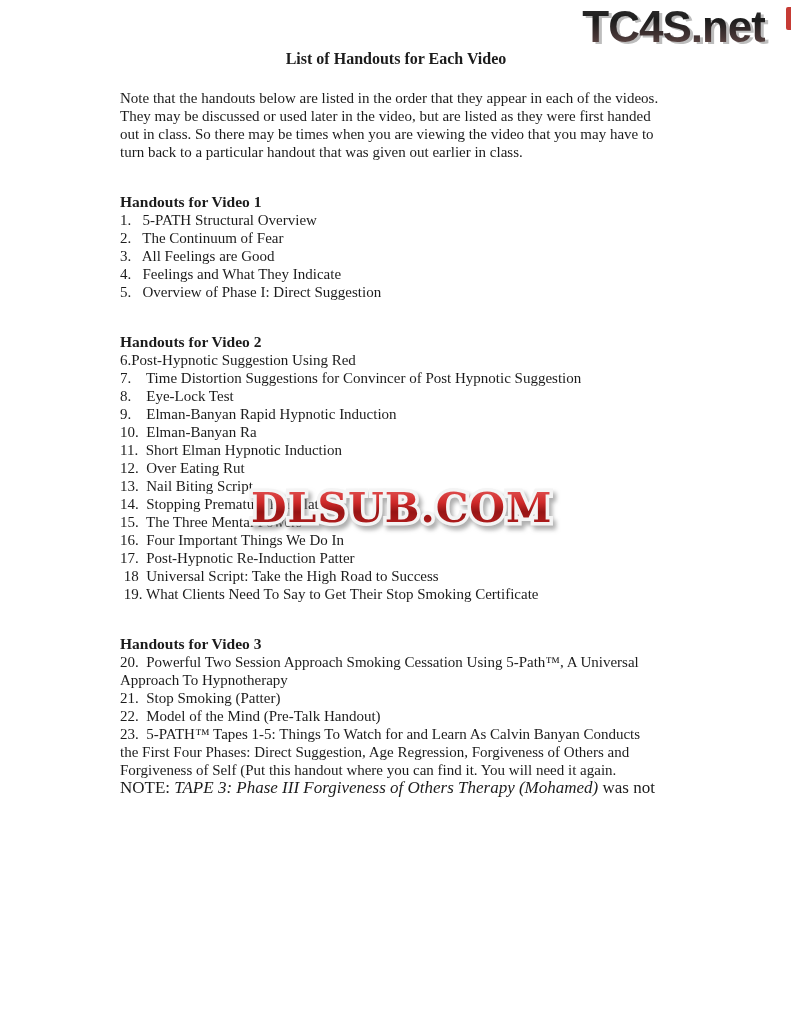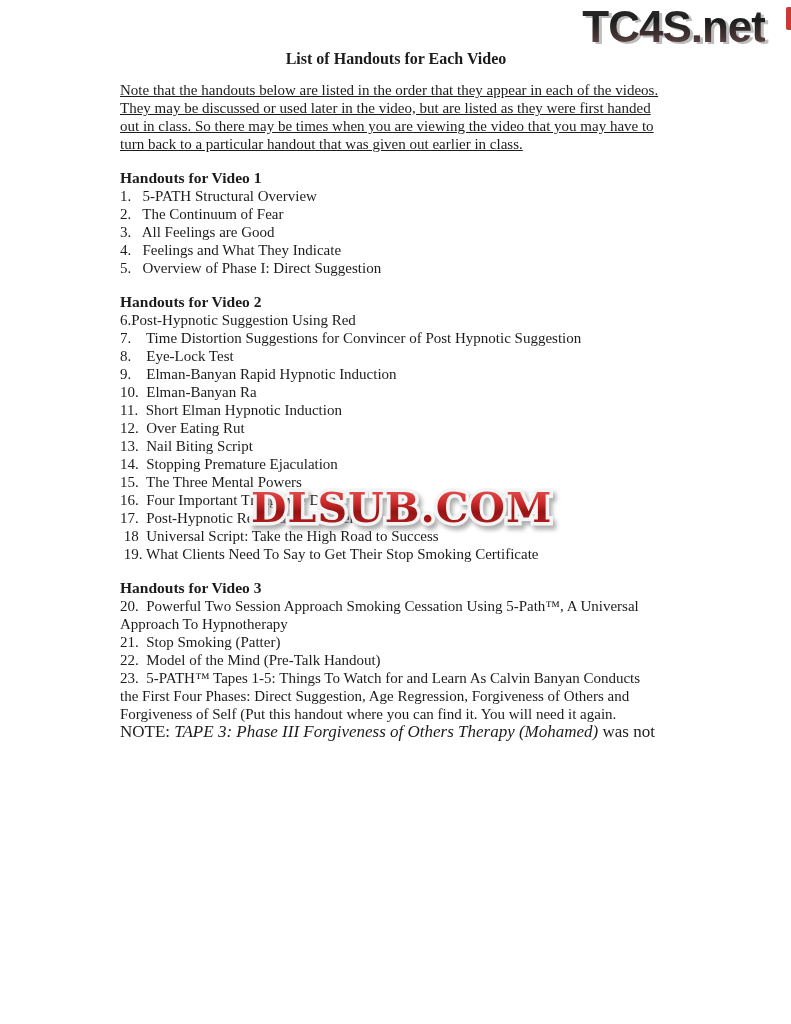--- a/index.html
+++ b/index.html
@@ -28,22 +28,22 @@
   }
   .red-sliver {
     position:absolute; top:7px; right:0; width:5px; height:23px;
     background:#c63b35; border-radius:2px 0 0 2px;
   }
 
   
   .doc { position:absolute; left:120px; top:0; width:560px; padding-top:50px; }
   .title { text-align:center; font-weight:bold; font-size:16px; line-height:18px; width:552px; }
   .lines { white-space:pre; font-size:15px; line-height:18px; }
-  .intro { margin-top:13px;text-decoration:underline; }
-  .heading { margin-top:16px; font-weight:bold; font-size:15.5px; line-height:18px; }
+  .intro { margin-top:21px; }
+  .heading { margin-top:32px; font-weight:bold; font-size:15.5px; line-height:18px; }
   .items { }
   .note-line { white-space:pre; font-size:17px; line-height:18px; }
   .note-italic { font-style:italic; }
 
   
   .watermark {
     position:absolute; left:251px; top:486px;
     font-family:"DejaVu Serif", serif; font-weight:bold;
     font-size:41px; letter-spacing:1px; line-height:44px; white-space:nowrap;
   }

